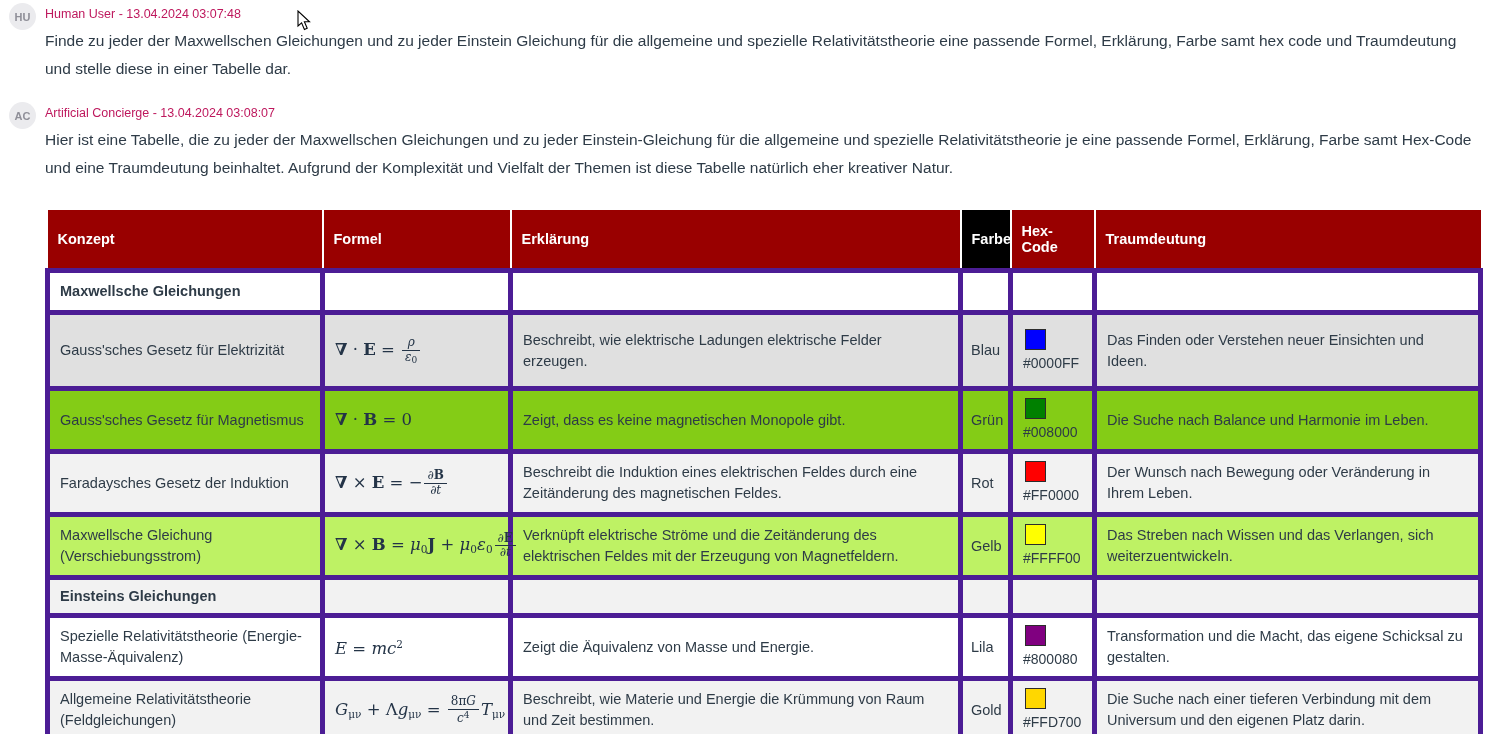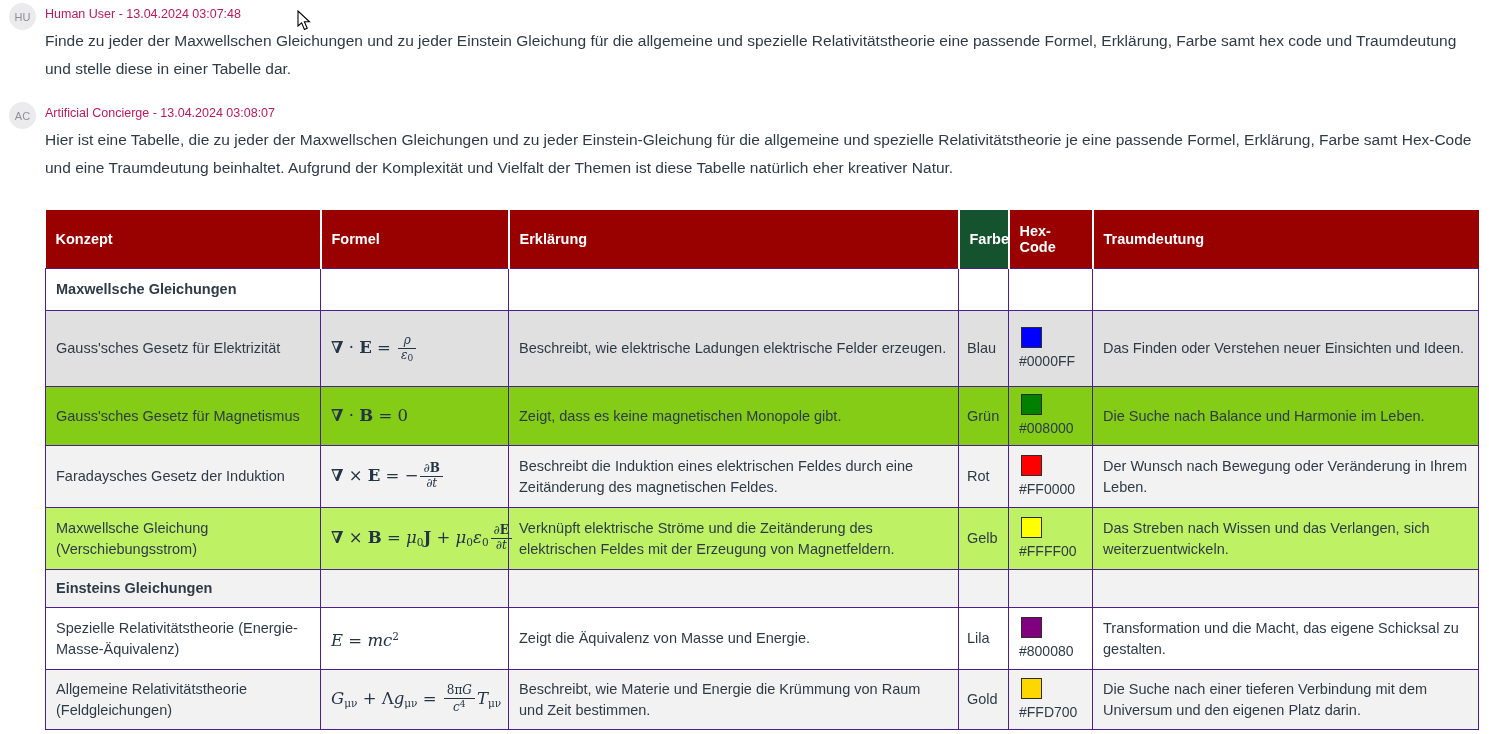--- a/index.html
+++ b/index.html
@@ -5,36 +5,36 @@
   html,body{margin:0;padding:0;}
   body{
     width:1489px;height:734px;position:relative;overflow:hidden;
     background:#ffffff;font-family:"Liberation Sans",sans-serif;
     color:#2e3b47;
   }
   .message{position:relative;padding-left:45px;}
   .avatar{
     position:absolute;left:9px;top:3px;width:27px;height:27px;border-radius:50%;
     background:#ebebee;color:#8f8f98;font-size:11px;
-    display:flex;align-items:center;justify-content:center;
+    display:flex;align-items:center;justify-content:center;font-weight:bold;
   }
   .meta{font-size:12.5px;color:#be185d;padding-top:7px;}
   .body-text{font-size:15.5px;line-height:28px;margin-top:6px;max-width:1432px;}
   .note{font-size:15.5px;line-height:27px;margin-top:14px;max-width:1432px;}
   .note-label{font-weight:bold;}
   .msg-gap{height:16px;}
 
   table{border-collapse:collapse;table-layout:fixed;width:1433px;margin-top:28px;}
   th{
     background:#990000;color:#ffffff;font-size:14.5px;font-weight:bold;text-align:left;
     padding:13px 10px;border-right:2px solid #ffffff;
   }
   th:last-child{border-right:none;}
   td{
-    border:1px solid #4c1d95;font-size:14.5px;color:#2e3b47;
+    border:5px solid #4c1d95;font-size:14.5px;color:#2e3b47;
     padding:6px 10px;vertical-align:middle;line-height:21px;
   }
   .section-label{font-weight:bold;}
 
   .formula{font-family:"DejaVu Serif",serif;font-size:16.5px;color:#243447;white-space:nowrap;}
   .mb{font-weight:bold;}
   .mi{font-style:italic;}
   .msub{font-size:10.5px;vertical-align:-3px;}
   .msup{font-size:10.5px;vertical-align:6px;}
   .frac{display:inline-block;text-align:center;vertical-align:middle;font-size:12px;line-height:1.15;margin:0 2px;}
@@ -75,21 +75,21 @@
         <col style="width: 450px;">
         <col style="width: 50px;">
         <col style="width: 84px;">
         <col style="width: 386px;">
       </colgroup>
     <thead>
       <tr>
           <th style="background: rgb(153, 0, 0);">Konzept</th>
           <th style="background: rgb(153, 0, 0);">Formel</th>
           <th style="background: rgb(153, 0, 0);">Erklärung</th>
-          <th style="background: #14532d;">Farbe</th>
+          <th style="background: #000000;">Farbe</th>
           <th style="background: rgb(153, 0, 0);">Hex-Code</th>
           <th style="background: rgb(153, 0, 0);">Traumdeutung</th>
         </tr>
     </thead>
     <tbody>
         <tr style="background: rgb(255, 255, 255); height: 42px;">
           <td><span class="section-label">Maxwellsche Gleichungen</span></td>
           <td></td>
           <td></td>
           <td></td>

